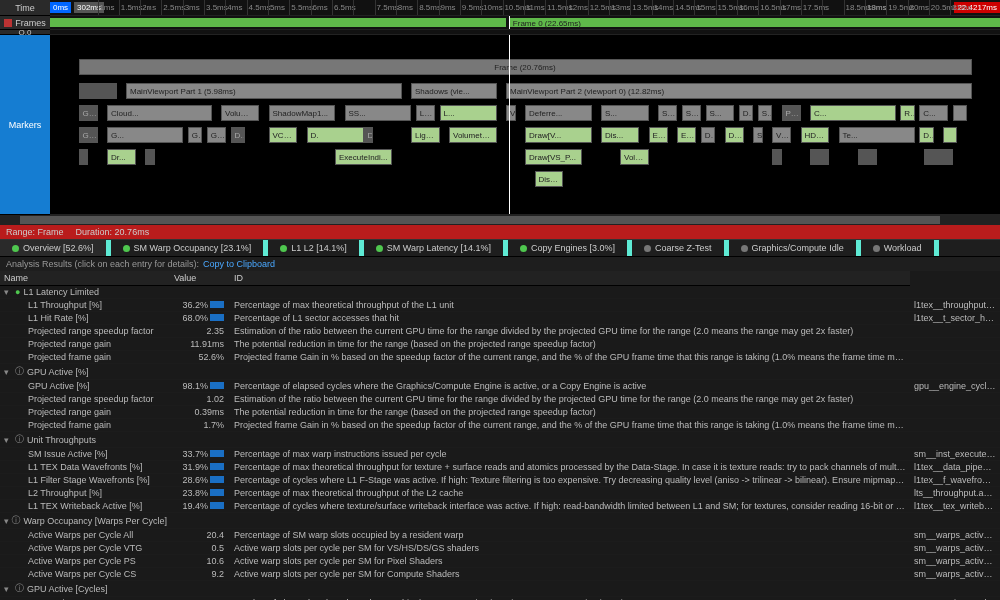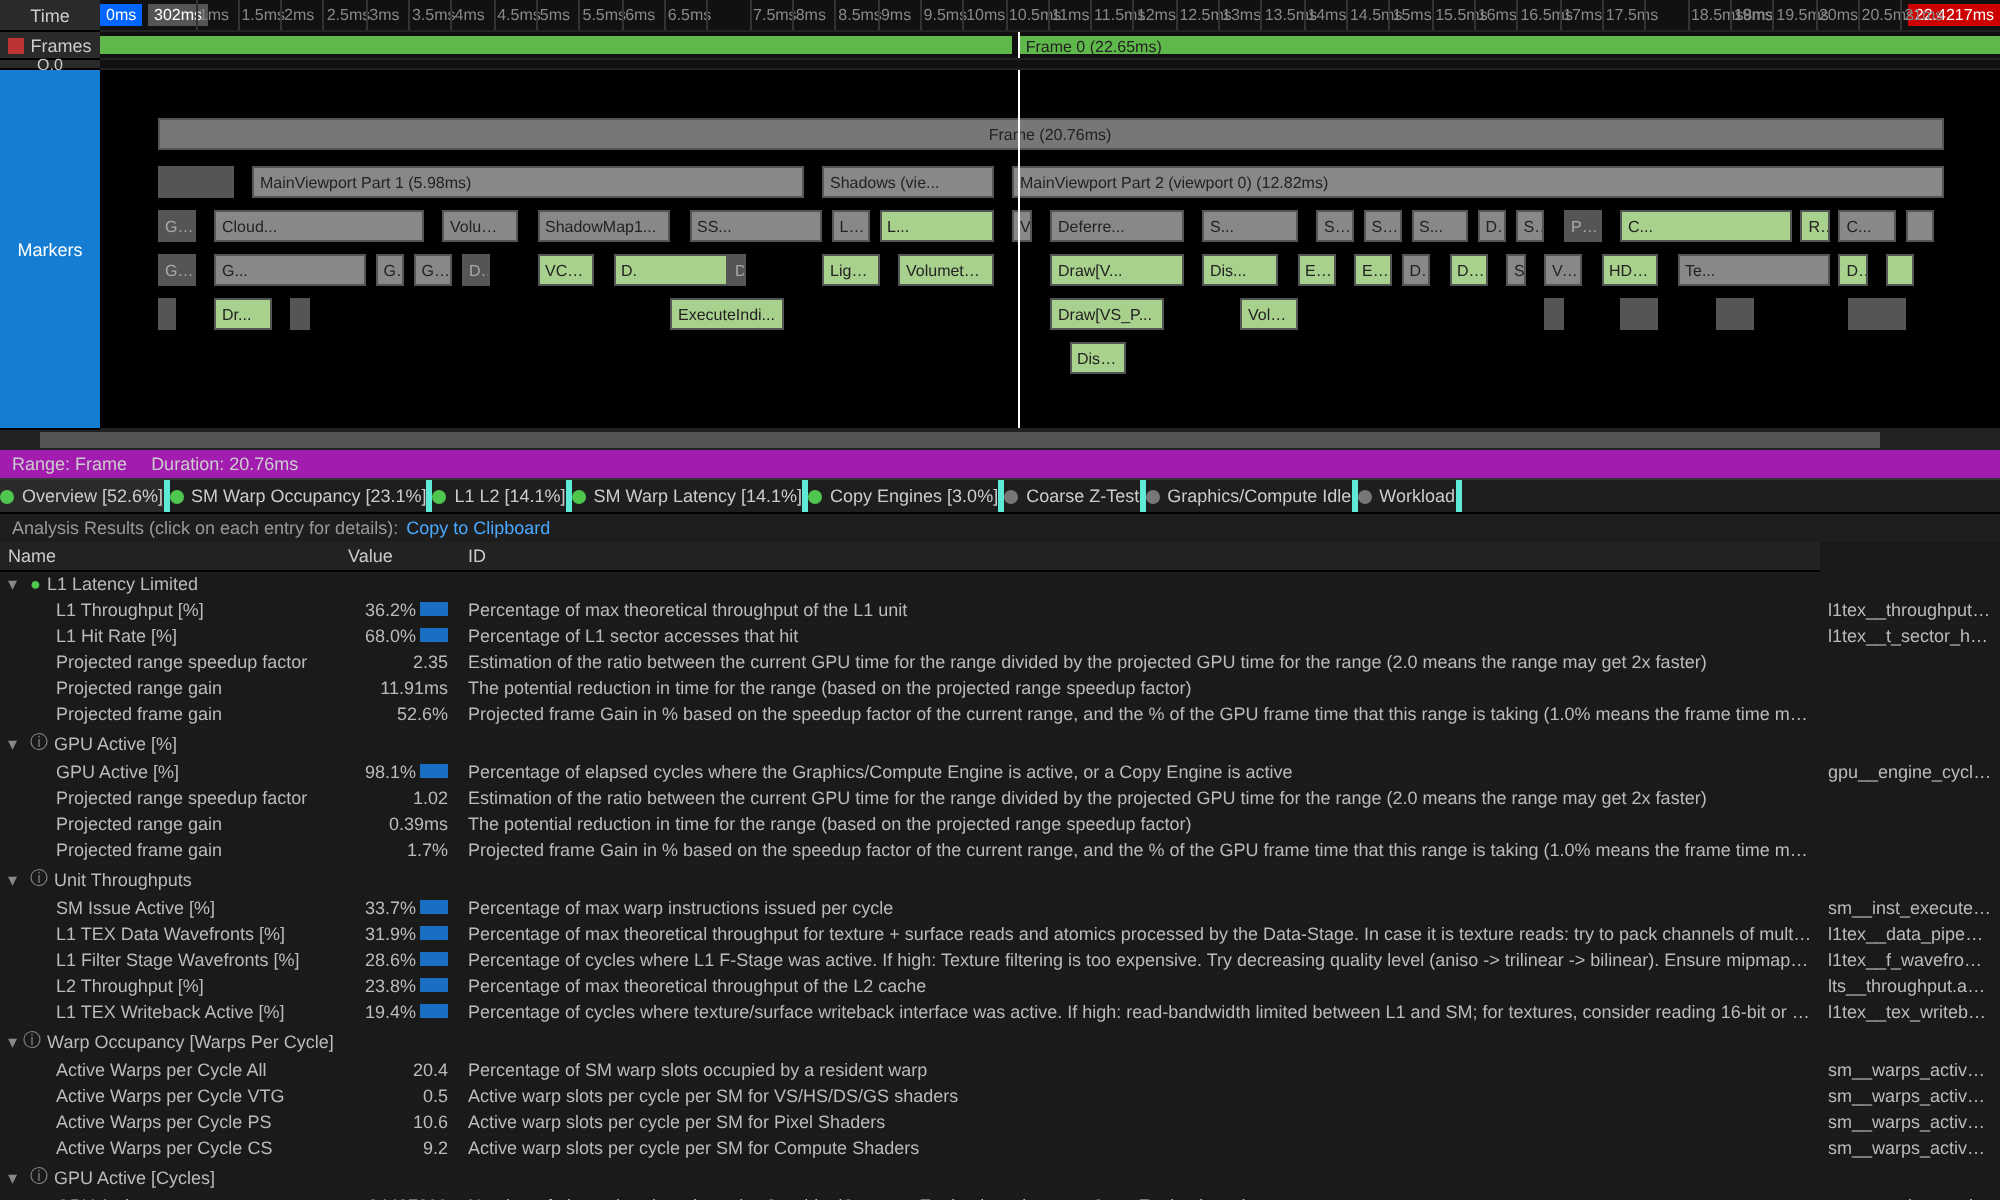--- a/index.html
+++ b/index.html
@@ -26,23 +26,23 @@
 .markers .lbl { background:#157dd2; color:#fff; }
 .markers .track { background:#000; }
 .lane { position:absolute; left:0; right:0; height:20px; }
 .bar { position:absolute; top:2px; bottom:2px; background:#888; color:#222; font-size:8px; padding:3px 3px 0 3px; white-space:nowrap; overflow:hidden; text-overflow:ellipsis; border:1px solid #555; }
 .bar.g { background:#a9d18e; }
 .bar.d { background:#555; color:#aaa; }
 .bar.frame { background:#777; text-align:center; }
 .playhead { position:absolute; top:0; bottom:0; width:1px; background:#fff; z-index:5; }
 .scroll { height:10px; background:#222; position:relative; }
 .thumb { position:absolute; top:1px; bottom:1px; background:#555; }
-.range { height:14px; background:#a21caf; color:#ccc; font-size:9px; padding:2px 6px; display:flex; gap:12px; }
+.range { height:14px; background:#b91c1c; color:#ccc; font-size:9px; padding:2px 6px; display:flex; gap:12px; }
 .tabs { height:18px; background:#1e1e1e; display:flex; border-top:1px solid #333; border-bottom:1px solid #000; }
-.tab { padding:3px 0; font-size:9px; color:#ccc; border-right:3px solid #5eead4; display:flex; align-items:center; gap:4px; cursor:pointer; }
+.tab { padding:3px 12px; font-size:9px; color:#ccc; border-right:5px solid #5eead4; display:flex; align-items:center; gap:4px; cursor:pointer; }
 .tab.active { background:#2a2a2a; }
 .dot { width:7px; height:7px; border-radius:50%; }
 .dot.green { background:#4fc74f; } .dot.grey{ background:#777; }
 .hint { height:14px; background:#1e1e1e; color:#999; font-size:9px; padding:2px 6px; }
 .hint a { color:#4aa8ff; text-decoration:none; margin-left:4px; }
 .grid { display:grid; grid-template-columns:170px 60px 680px 90px; }
 .gh { background:#222; color:#ccc; font-size:9px; padding:2px 4px; border-bottom:1px solid #000; }
 .gbody { overflow-y:auto; height:calc(600px - 16px - 14px - 5px - 180px - 10px - 14px - 18px - 14px - 14px); }
 .gc { padding:1px 4px; font-size:9px; color:#bbb; white-space:nowrap; overflow:hidden; text-overflow:ellipsis; border-bottom:1px solid #1c1c1c; }
 .gc.val { text-align:right; padding-right:6px; }
@@ -60,21 +60,21 @@
   <div class="lbl">Time</div>
   <div class="track" id="ruler">
     <span class="badge blue">0ms</span>
     <span class="badge grey">302ms</span>
     <span class="badge red">22.4217ms</span>
   <div class="tick" style="left: 5%;"></div>
       <div class="tlabel" style="left: 5.2%;">1ms</div>
       <div class="tick" style="left: 7.2439%;"></div>
       <div class="tlabel" style="left: 7.4439%;">1.5ms</div>
       <div class="tick" style="left: 9.4878%;"></div>
-      <div class="tlabel" style="left: 9.6878%;">2ms</div>
+      <div class="tlabel" style="left: 9.6878%; font-family: Liberation Mono, monospace;">2ms</div>
       <div class="tick" style="left: 11.7317%;"></div>
       <div class="tlabel" style="left: 11.9317%;">2.5ms</div>
       <div class="tick" style="left: 13.9756%;"></div>
       <div class="tlabel" style="left: 14.1756%;">3ms</div>
       <div class="tick" style="left: 16.2195%;"></div>
       <div class="tlabel" style="left: 16.4195%;">3.5ms</div>
       <div class="tick" style="left: 18.4634%;"></div>
       <div class="tlabel" style="left: 18.6634%;">4ms</div>
       <div class="tick" style="left: 20.7073%;"></div>
       <div class="tlabel" style="left: 20.9073%;">4.5ms</div>

